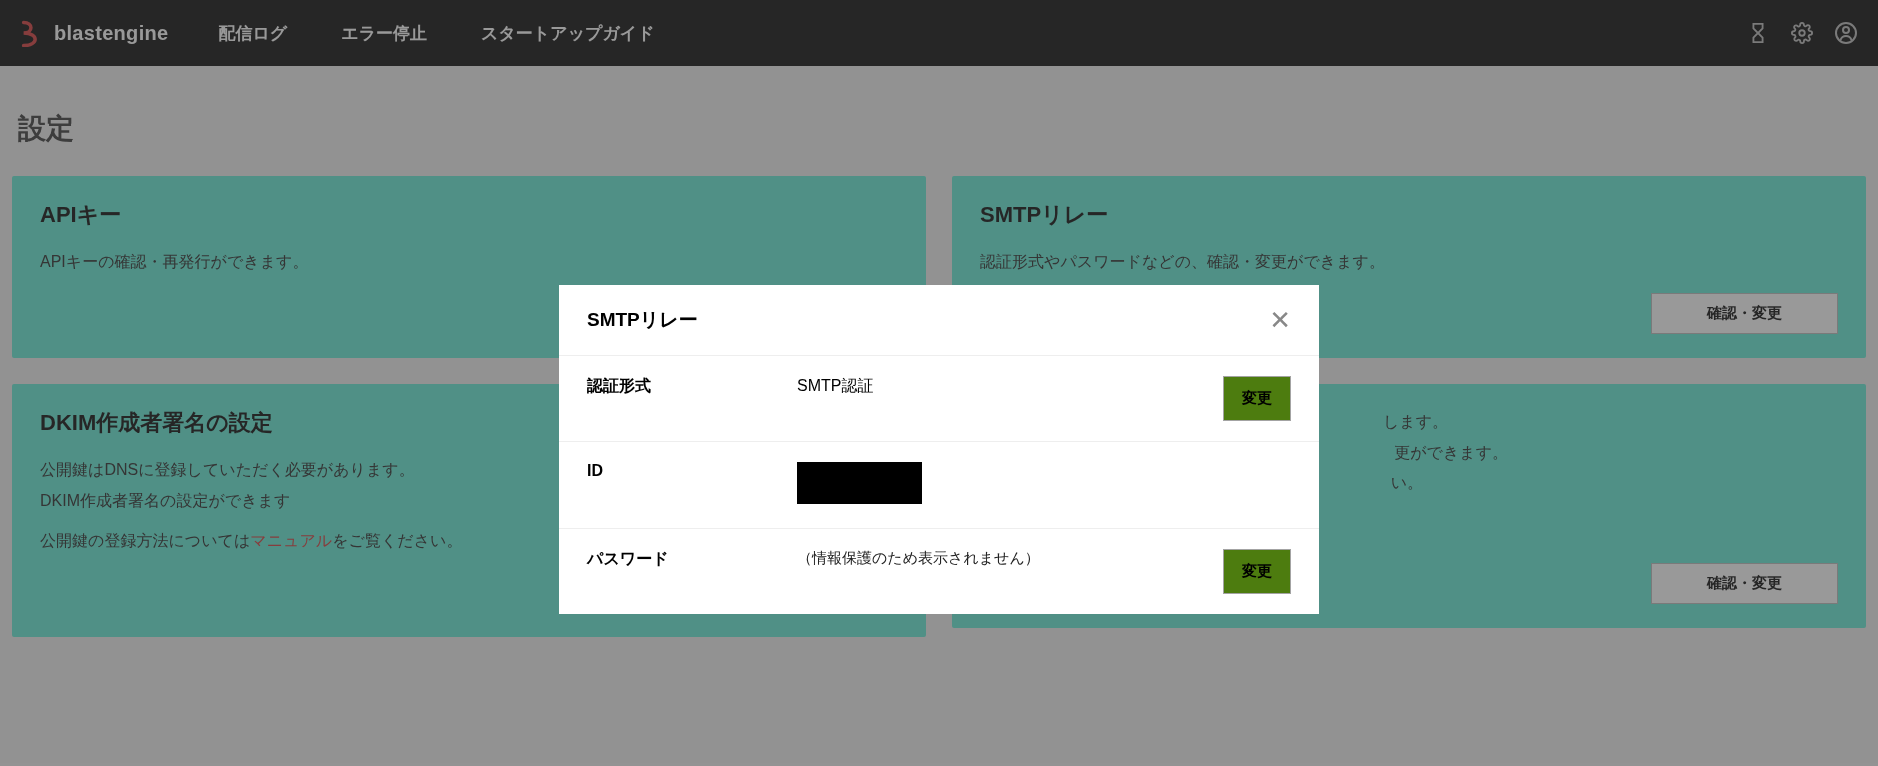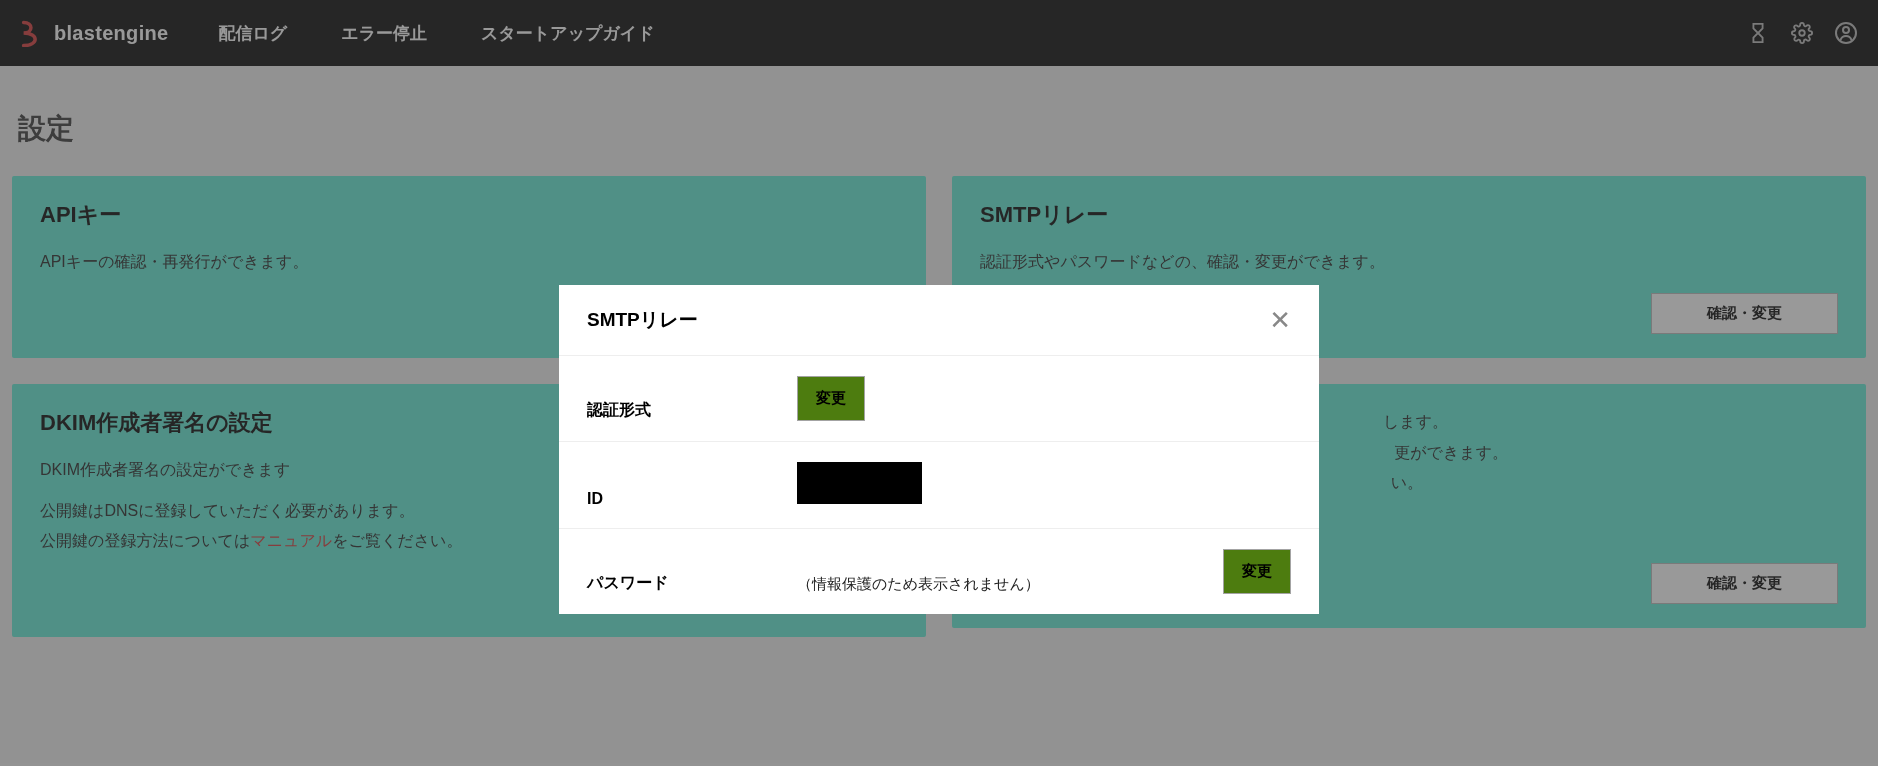--- a/index.html
+++ b/index.html
@@ -147,21 +147,21 @@
       font-weight: 700;
     }
     .modal-close {
       font-size: 26px;
       color: #888;
       cursor: pointer;
       line-height: 1;
     }
     .modal-row {
       display: flex;
-      align-items: flex-end;
+      align-items: flex-start;
       padding: 20px 28px;
       border-bottom: 1px solid #eee;
     }
     .modal-row:last-child { border-bottom: none; }
     .modal-label {
       width: 210px;
       font-size: 16px;
       font-weight: 600;
     }
     .modal-value {
@@ -233,22 +233,22 @@
       <div class="card">
         <div class="card-title">APIキー</div>
         <div class="card-desc">APIキーの確認・再発行ができます。</div>
         <div class="btn-row">
           <button class="outline-btn">確認・再発行</button>
         </div>
       </div>
 
       <div class="card">
         <div class="card-title">DKIM作成者署名の設定</div>
+        <div class="card-desc note-line">公開鍵はDNSに登録していただく必要があります。</div>
         <div class="card-desc">DKIM作成者署名の設定ができます</div>
-        <div class="card-desc note-line">公開鍵はDNSに登録していただく必要があります。</div>
         <div class="card-desc note-line">
           <span>公開鍵の登録方法については</span><span class="manual-link">マニュアル</span><span>をご覧ください。</span>
         </div>
         <div class="btn-row">
           <button class="outline-btn">確認・変更</button>
         </div>
       </div>
     </div>
 
     <div class="col">
@@ -274,20 +274,21 @@
 </div>
 
 <div class="overlay">
   <div class="modal">
     <div class="modal-header">
       <div class="modal-title">SMTPリレー</div>
       <div class="modal-close">✕</div>
     </div>
     <div class="modal-row">
       <div class="modal-label">認証形式</div>
+      <div class="modal-value">SMTP認証</div>
       <button class="modal-btn">変更</button>
     </div>
     <div class="modal-row">
       <div class="modal-label">ID</div>
       <div class="modal-value"><span class="redacted"></span></div>
     </div>
     <div class="modal-row">
       <div class="modal-label">パスワード</div>
       <div class="modal-value pw-note" style="padding-right:40px;">（情報保護のため表示されません）</div>
       <button class="modal-btn">変更</button>

